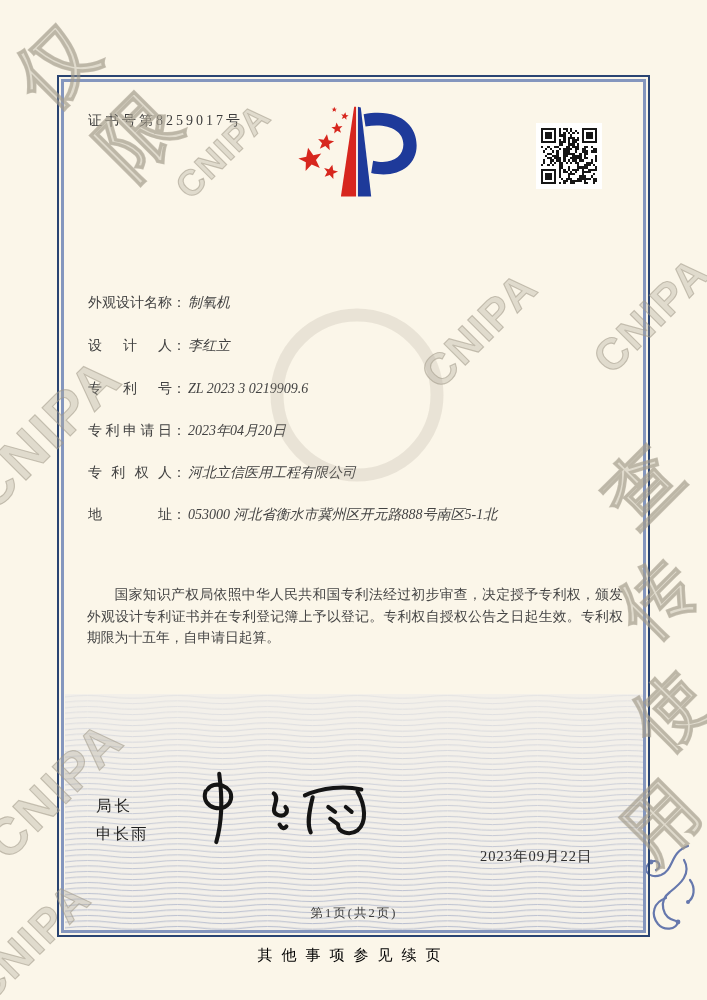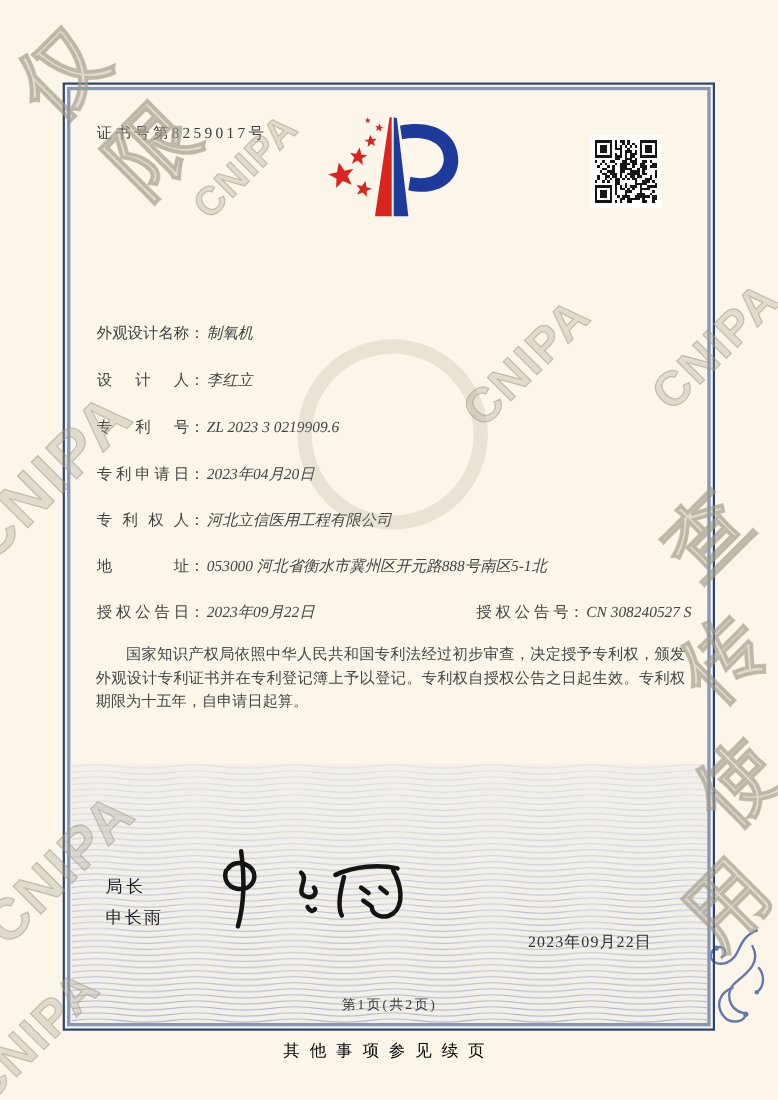--- a/index.html
+++ b/index.html
@@ -340,26 +340,20 @@
   </div>
   <div class="field-row" style="top:422px">
     <span class="flabel">专利申请日</span><span>：</span><span class="fvalue">2023年04月20日</span>
   </div>
   <div class="field-row" style="top:464px">
     <span class="flabel">专利权人</span><span>：</span><span class="fvalue">河北立信医用工程有限公司</span>
   </div>
   <div class="field-row" style="top:506px">
     <span class="flabel">地址</span><span>：</span><span class="fvalue">053000 河北省衡水市冀州区开元路888号南区5-1北</span>
   </div>
-  <div class="field-row" style="top:548px;width:540px">
-    <span class="flabel">授权公告日</span><span>：</span><span class="fvalue">2023年09月22日</span>
-    <span class="row7b">
-      <span class="flabel">授权公告号</span><span>：</span><span class="fvalue">CN 308240527 S</span>
-    </span>
-  </div>
 
   <div class="paras">
     <p>国家知识产权局依照中华人民共和国专利法经过初步审查，决定授予专利权，颁发外观设计专利证书并在专利登记簿上予以登记。专利权自授权公告之日起生效。专利权期限为十五年，自申请日起算。</p>
   </div>
 
   <div class="sig-role">局长</div>
   <div class="sig-name">申长雨</div>
   <svg class="sig-svg" width="185" height="82" viewBox="0 0 190 80">
     <g fill="none" stroke="#141414" stroke-width="4.2" stroke-linecap="round" stroke-linejoin="round">
       <path d="M30,6 C33,28 33,55 27,76"></path>

